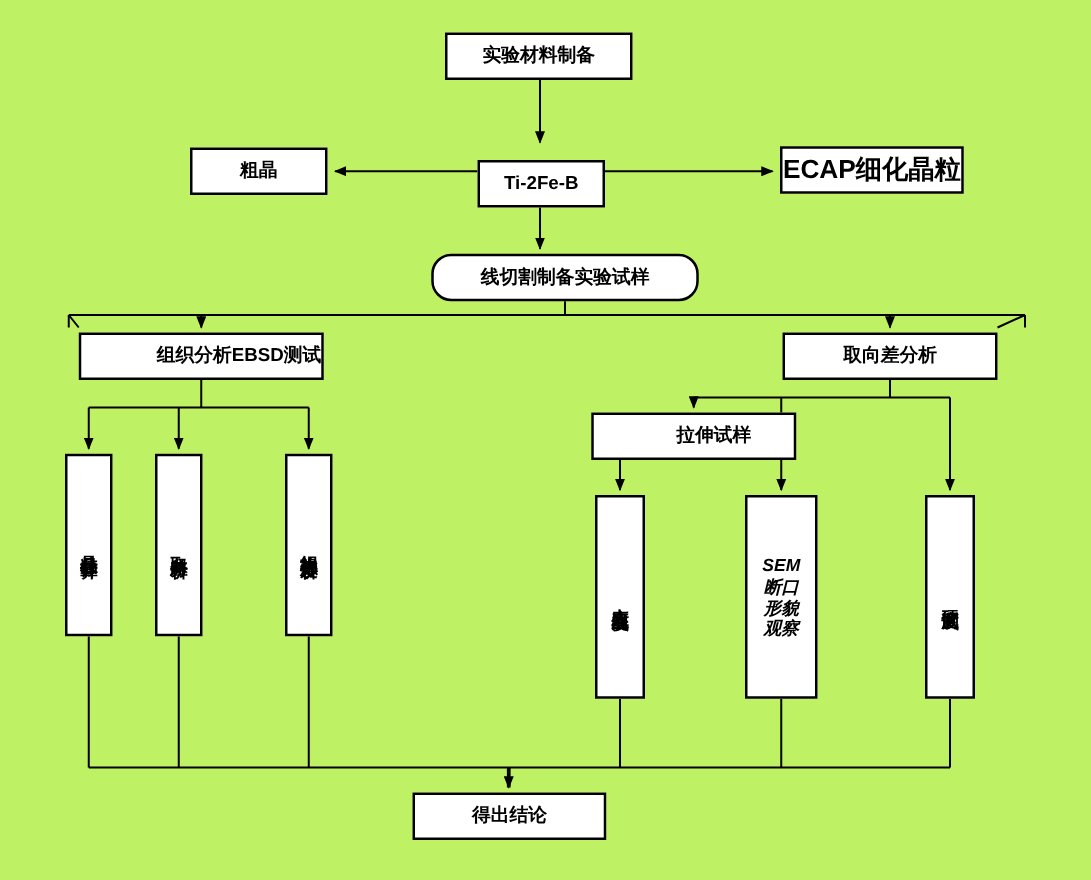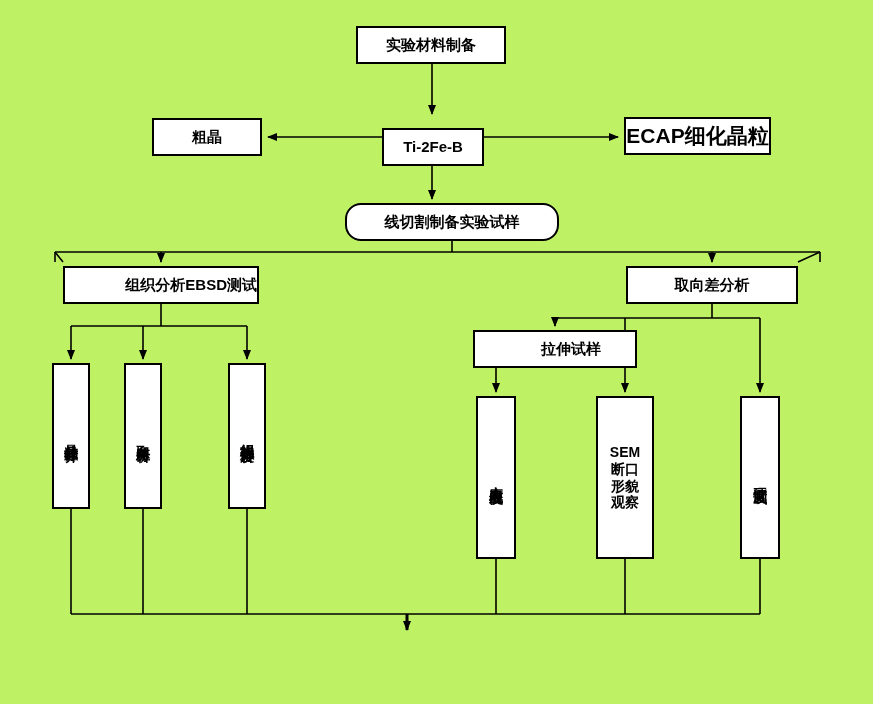--- a/index.html
+++ b/index.html
@@ -33,20 +33,21 @@
     line-height: 1.15;
   }
   .node.vertical .label {
     writing-mode: vertical-rl;
     text-orientation: upright;
     letter-spacing: 1px;
     line-height: 1.25;
   }
   .node.multiline .label {
     line-height: 1.2;
+    font-style: italic;
   }
   svg.edges {
     position: absolute;
     left: 0;
     top: 0;
     width: 873px;
     height: 704px;
     z-index: 1;
   }
 </style>
@@ -159,14 +160,17 @@
     <span class="label">SEM
 断口
 形貌
 观察</span>
   </div>
 
   <div class="node vertical" style="left:740px; top:396px; width:40px; height:163px; font-size:14px;">
     <span class="label">硬度测试</span>
   </div>
 
+  <div class="node" style="left:330px; top:634px; width:155px; height:38px; font-size:15px;">
+    <span class="label">得出结论</span>
+  </div>
 
 </div>
 
 </body></html>

